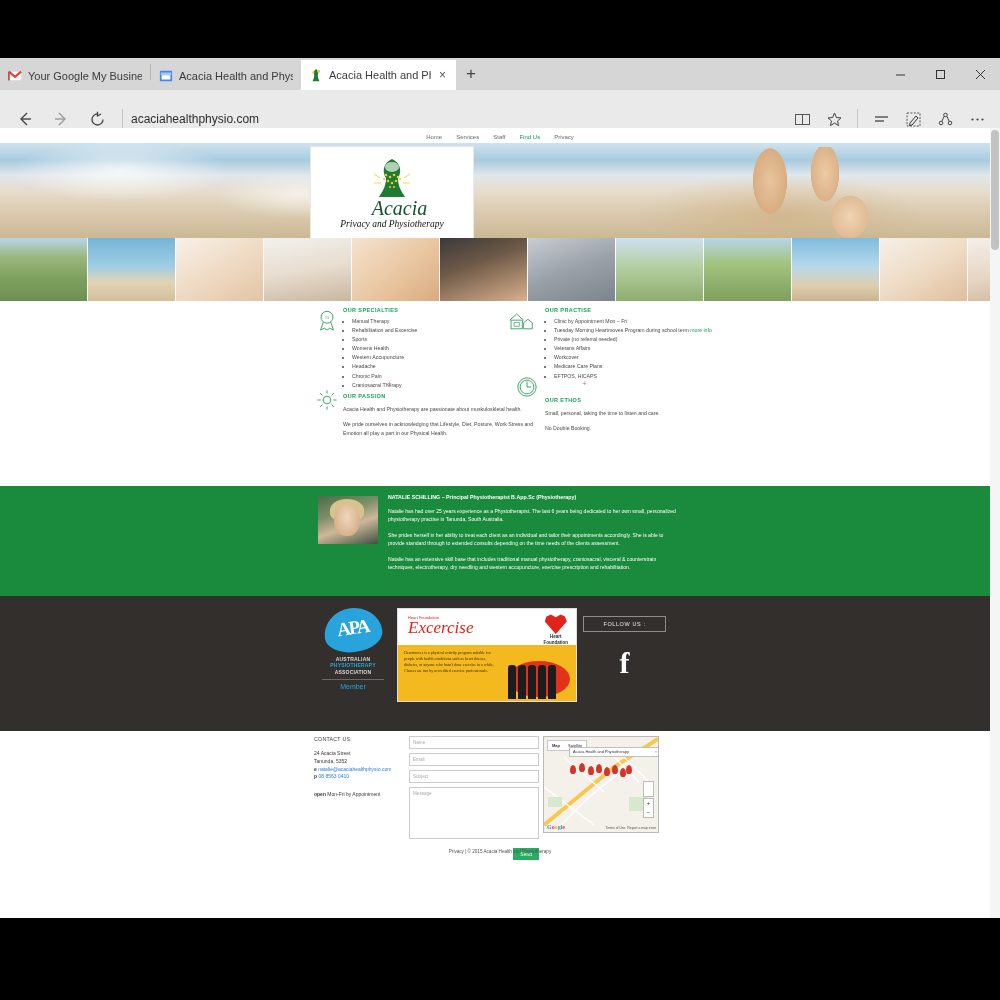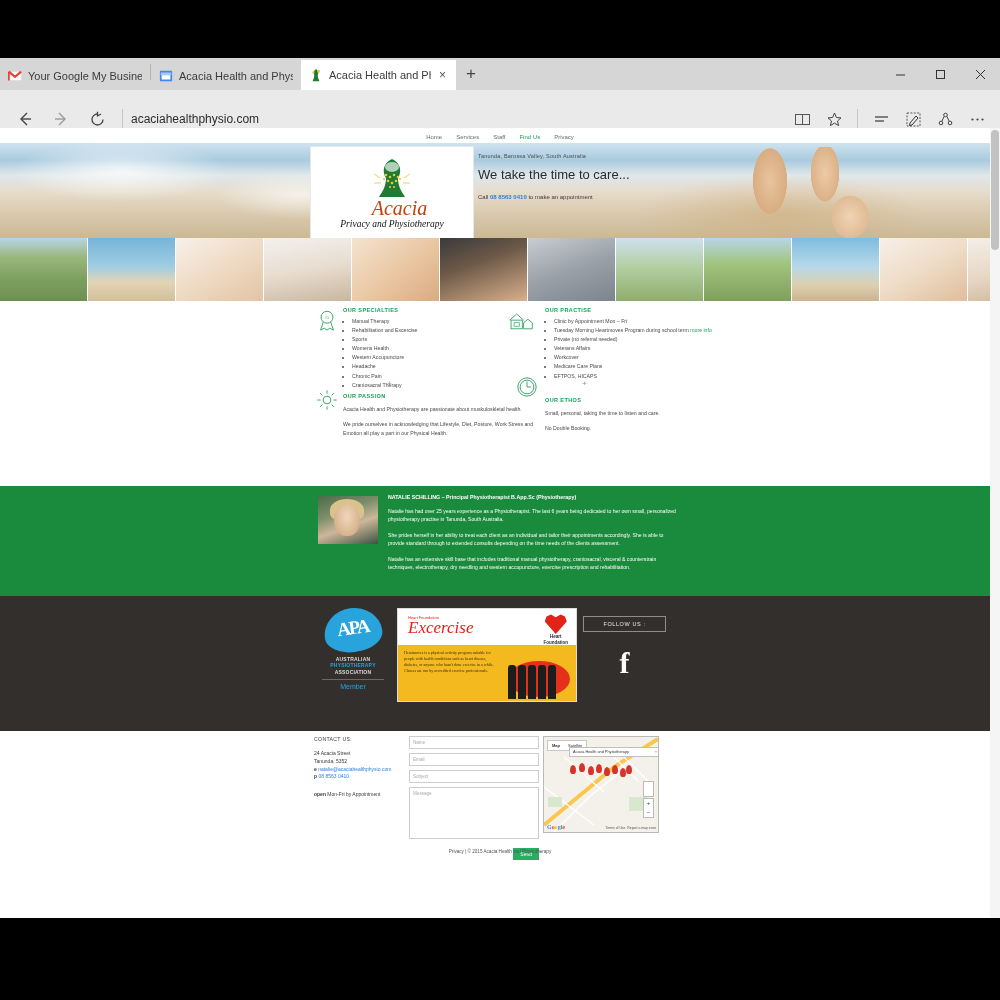--- a/index.html
+++ b/index.html
@@ -310,31 +310,24 @@
                 <circle cx="24" cy="29" r="1.1"></circle>
               <circle cx="28" cy="29" r="1.1"></circle>
             </g>
             <g stroke="#e8c92b" stroke-width="0.8">
               <line x1="14" y1="20" x2="8" y2="16"></line>
                 <line x1="38" y1="20" x2="44" y2="16"></line>
               <line x1="15" y1="25" x2="8" y2="25"></line>
                 <line x1="37" y1="25" x2="44" y2="25"></line>
             </g>
           </svg>
-          <div style="font-family:'Liberation Serif',serif;font-style:italic;font-size:20px;color:#c2410c;margin-top:-1px;margin-left:15px;">Acacia</div>
+          <div style="font-family:'Liberation Serif',serif;font-style:italic;font-size:20px;color:#14532d;margin-top:-1px;margin-left:15px;">Acacia</div>
           <div style="font-family:'Liberation Serif',serif;font-style:italic;font-size:9.5px;color:#111;margin-top:-1px;">Privacy and Physiotherapy</div>
         </div>
 
-        <div class="herotext">
-          <div class="loc">Tanunda, Barossa Valley, South Australia</div>
-          <div class="tag">We take the time to care...</div>
-          <div class="call">
-            <span>Call </span><b>08 8563 0410</b><span> to make an appointment</span>
-          </div>
-        </div>
       </div>
 
       <div class="gallery">
         <div class="g" style="background:linear-gradient(180deg,#b9d4e6 0%,#9ab87e 30%,#7ea05e 65%,#6d8f52 100%)"></div>
         <div class="g" style="background:linear-gradient(180deg,#76b4d8 0%,#9fcde3 45%,#e2d4b5 70%,#d3bf9a 100%)"></div>
         <div class="g" style="background:linear-gradient(150deg,#f7f1ea 0%,#f0ddc8 45%,#e2c5a4 100%)"></div>
         <div class="g" style="background:linear-gradient(170deg,#f2f1ef 0%,#e8ddd0 50%,#c8b79f 100%)"></div>
         <div class="g" style="background:linear-gradient(140deg,#f4e3d0 0%,#e9c6a1 55%,#d9ab81 100%)"></div>
         <div class="g" style="background:linear-gradient(160deg,#3a3a3a 0%,#6d5948 40%,#d9b08b 100%)"></div>
         <div class="g" style="background:linear-gradient(160deg,#c9cdd2 0%,#9aa1a8 50%,#7c848c 100%)"></div>

